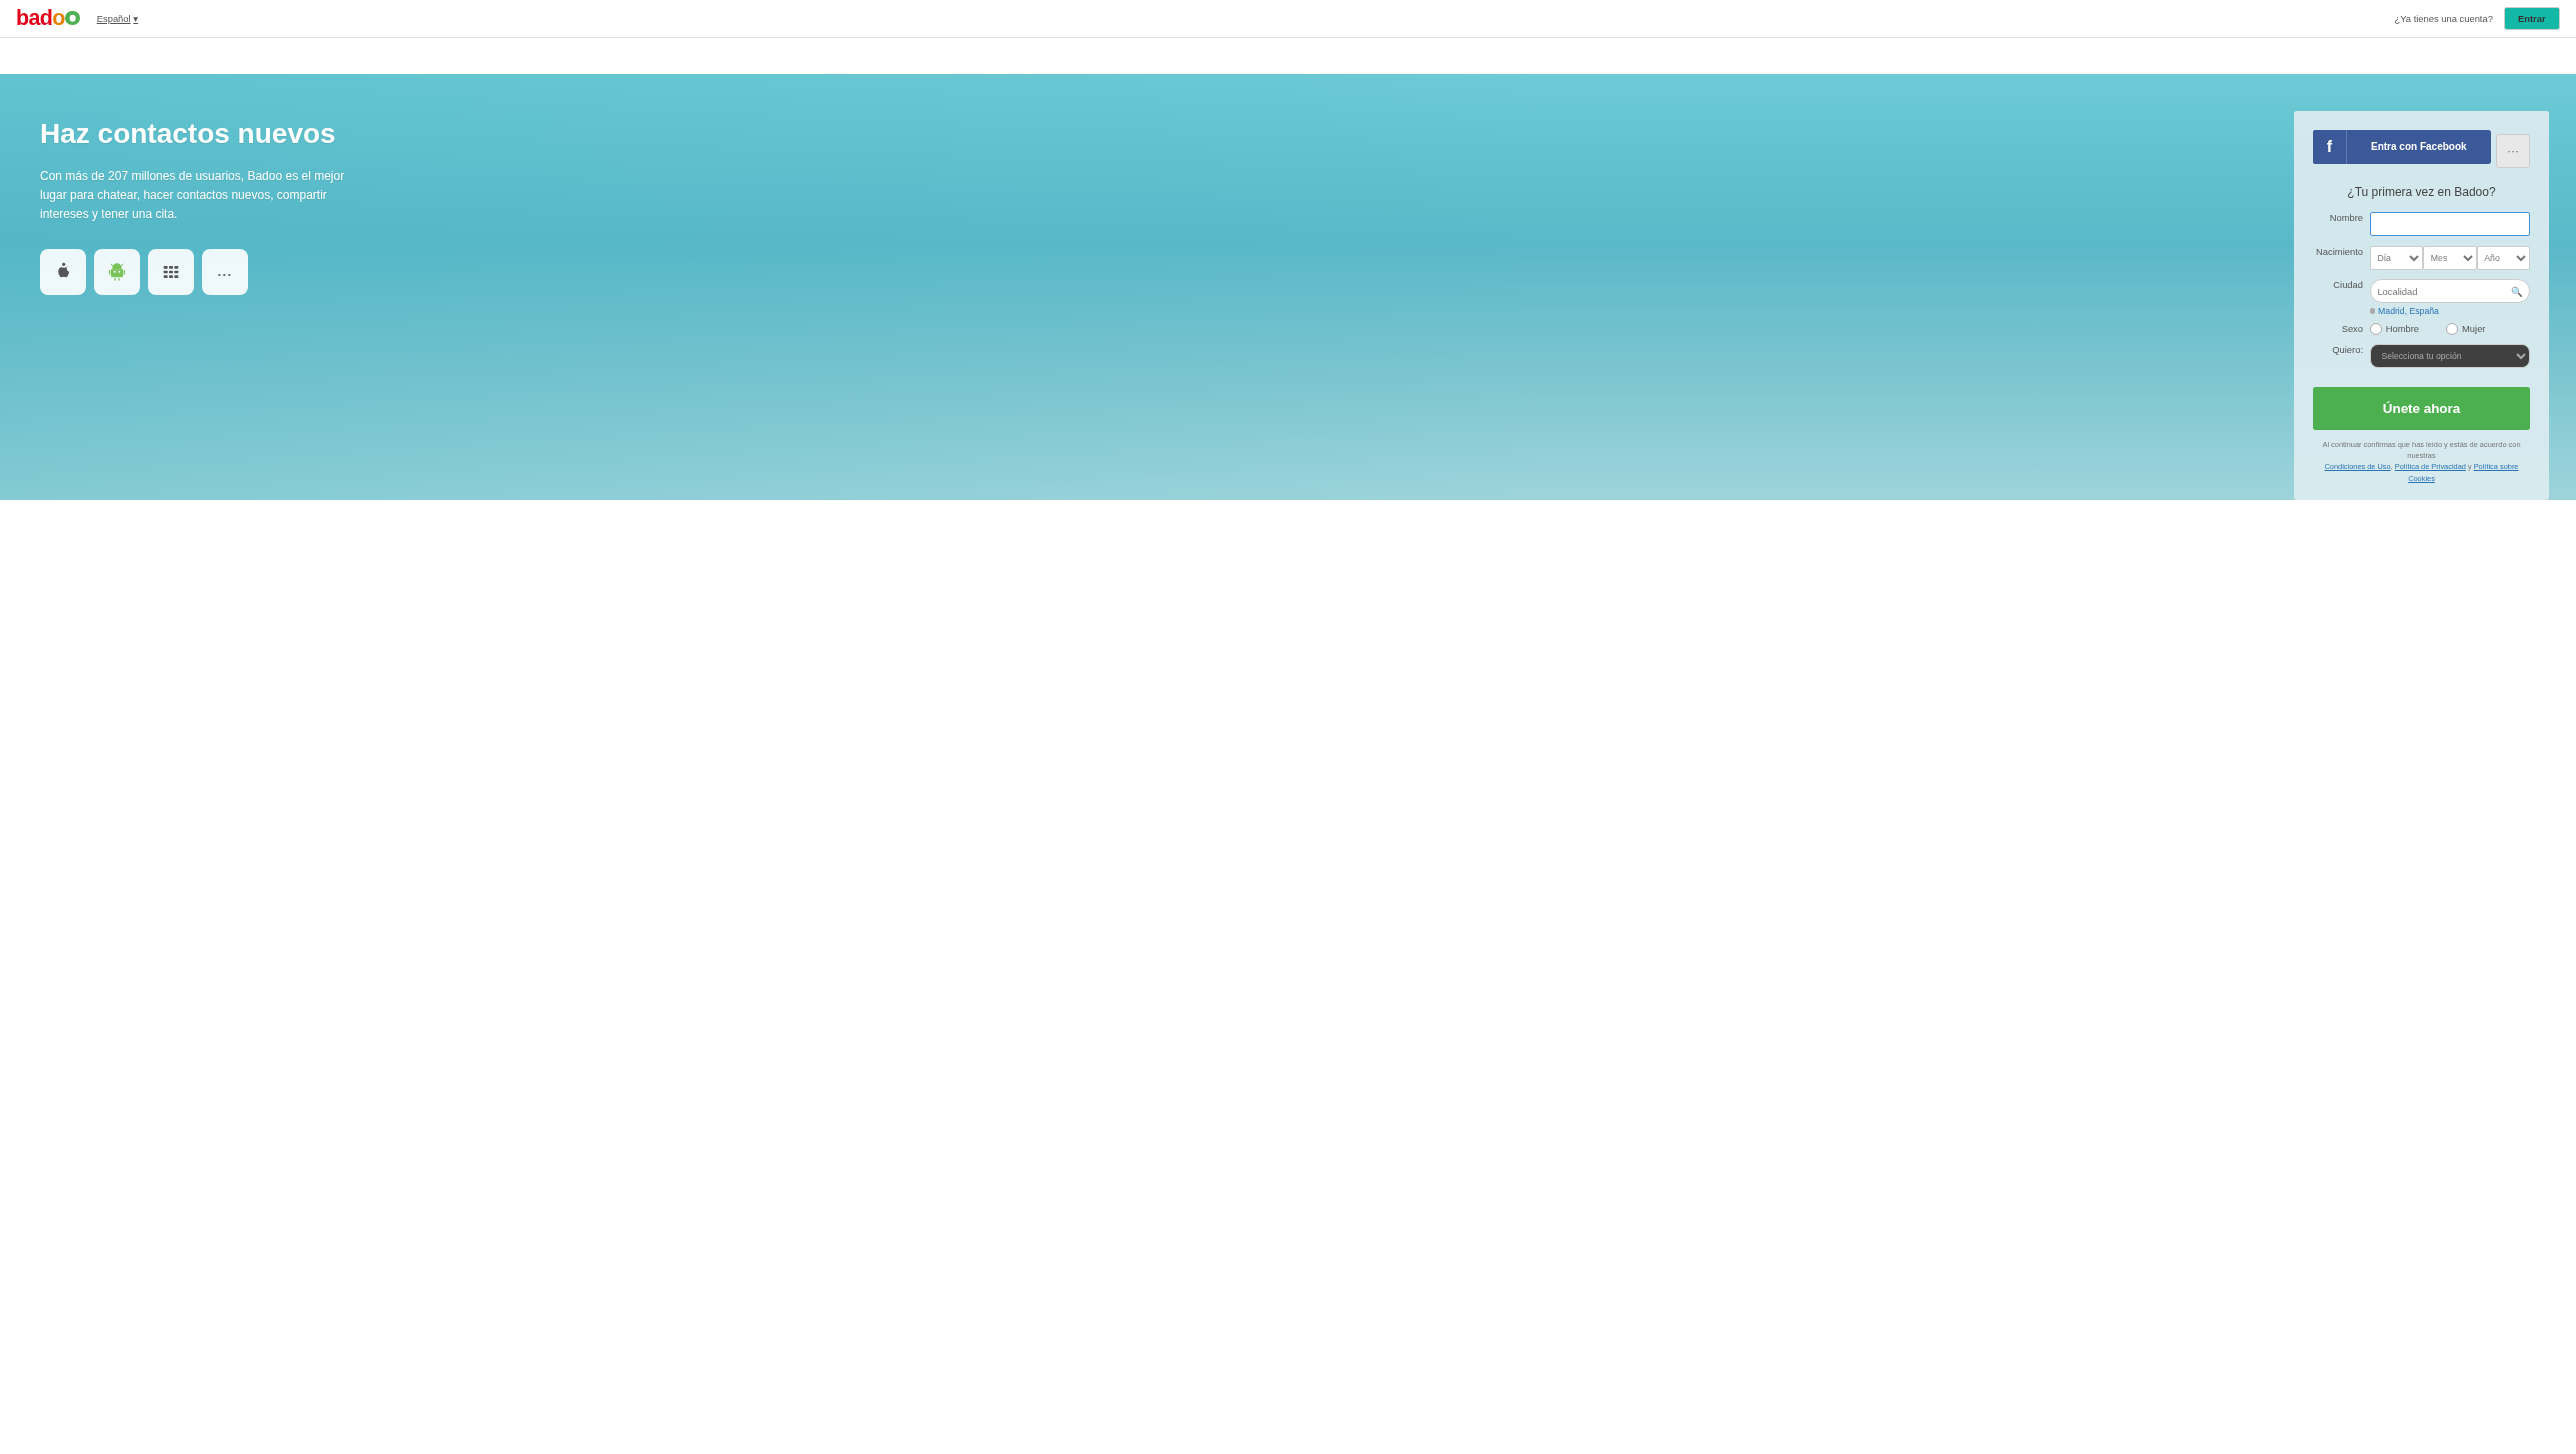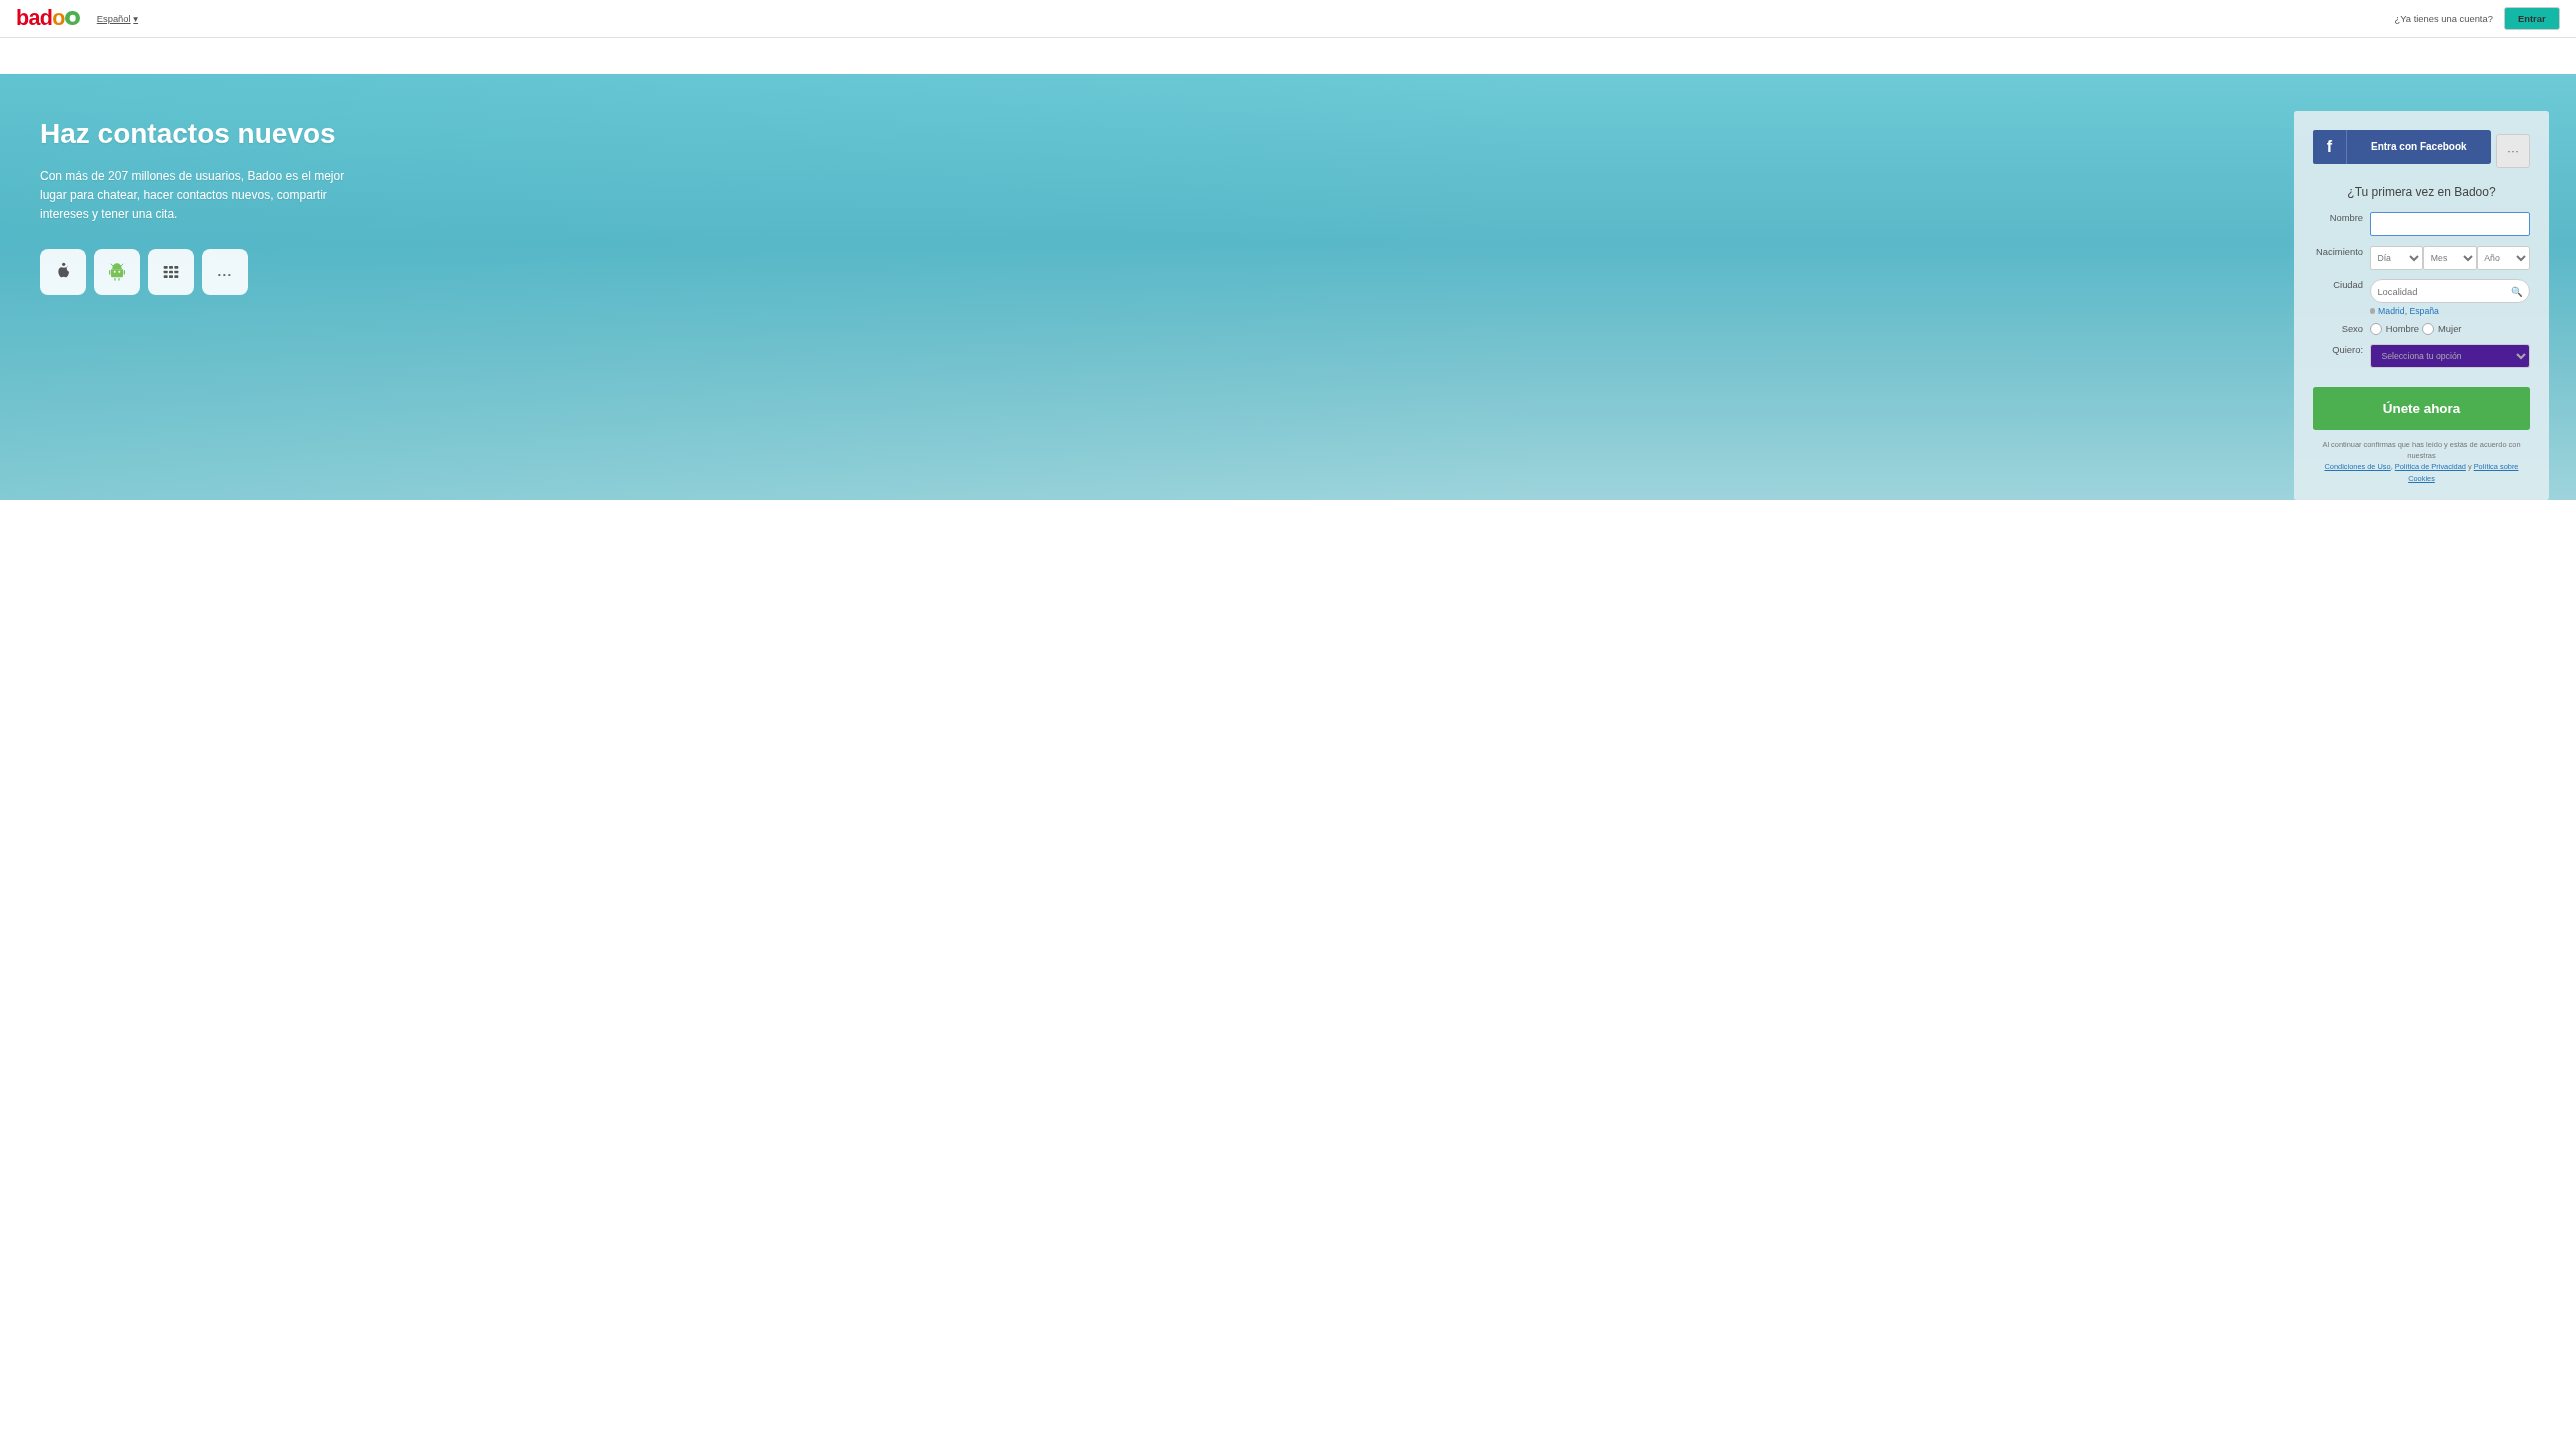--- a/index.html
+++ b/index.html
@@ -296,21 +296,21 @@
 
     
     .gender-row {
       display: flex;
       align-items: center;
       margin-bottom: 9.4px;
       gap: 6.7px;
     }
     .radio-group {
       display: flex;
-      gap: 3px;
+      gap: 27px;
       flex: 1;
     }
     .radio-option {
       display: flex;
       align-items: center;
       gap: 4px;
       cursor: pointer;
       font-size: 9.4px;
       color: #555;
     }
@@ -322,22 +322,22 @@
       display: flex;
       align-items: center;
       justify-content: center;
     }
 
     
     .quiero-select {
       flex: 1;
       height: 24px;
       border: 0.7px solid #ccc;
-      border-radius: 3px;
-      background: #4c1d95;
+      border-radius: 8px;
+      background: #404040;
       font-size: 8.7px;
       color: #aaa;
       padding: 0 6.7px;
       cursor: pointer;
     }
 
     
     .btn-join {
       width: 100%;
       height: 43px;

